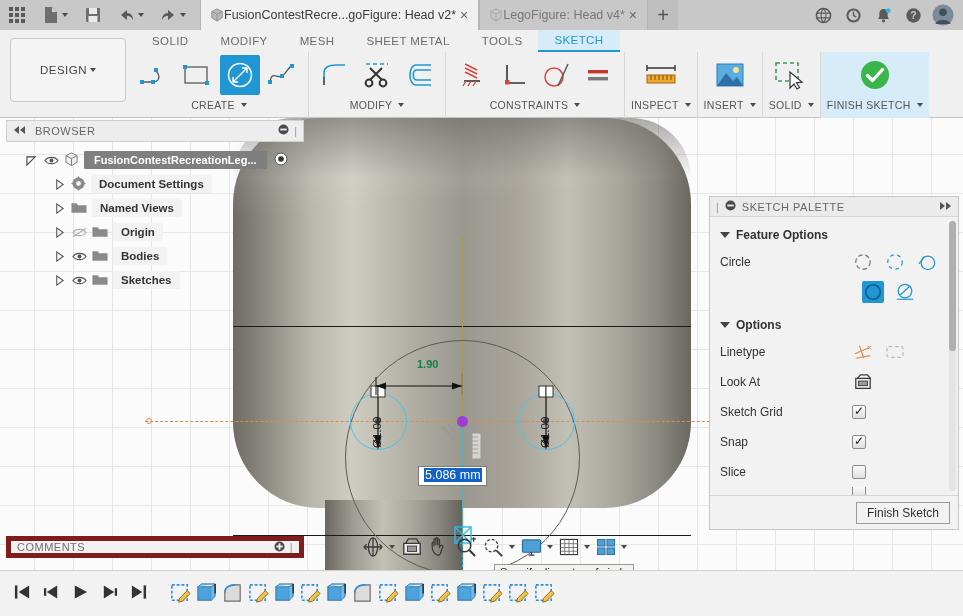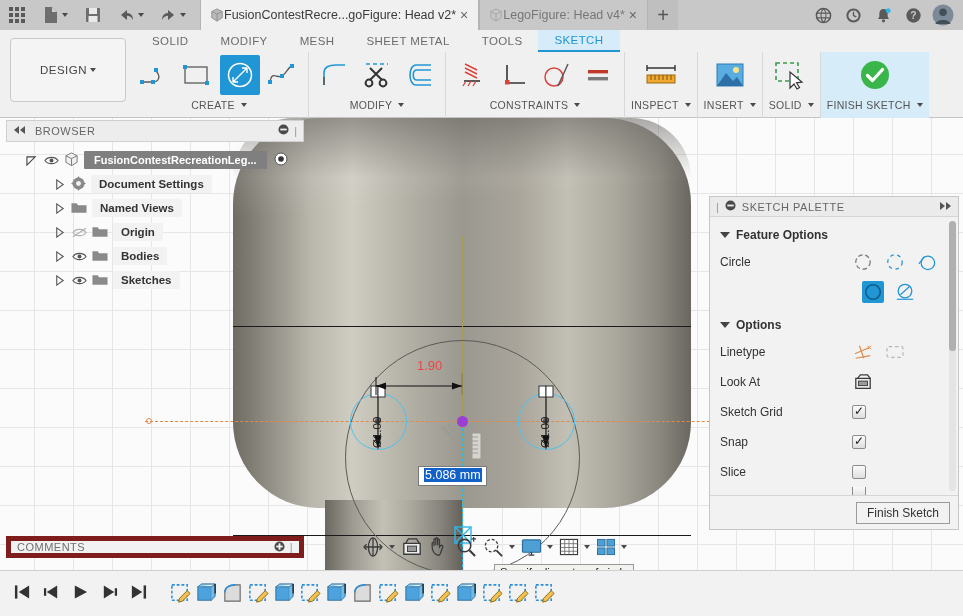--- a/index.html
+++ b/index.html
@@ -132,21 +132,21 @@
     border: 1px solid #e08a4a; border-radius: 50%; }
   .origin-pt { position: absolute; left: 457px; top: 298px; width: 11px; height: 11px;
     background: #9b3fd4; border-radius: 50%; }
 
   .hole { position: absolute; width: 57px; height: 57px; border: 1.6px solid #4dc3ee;
     border-radius: 50%; }
   .hole-l { left: 350px; top: 275px; }
   .hole-r { left: 518px; top: 275px; }
   .hole-ctr { position: absolute; width: 6px; height: 6px; background: #5a5a58; border-radius: 50%; }
 
-  .dim-label { position: absolute; font-size: 13px; color: #ef4444; }
+  .dim-label { position: absolute; font-size: 11px; color: #15803d; font-weight: bold; }
   .dim-rot { position: absolute; font-size: 11.5px; color: #222;
     transform: rotate(-90deg); transform-origin: left top; white-space: nowrap; }
 
   .dim-input {
     position: absolute; left: 418px; top: 348px;
     background: #fff; border: 1px solid #7a7a7a; padding: 1px 4px 2px 5px;
     font-size: 12.5px; line-height: 15px;
   }
   .dim-input .sel { background: #1261c8; color: #fff; padding: 0 1px; }
 

